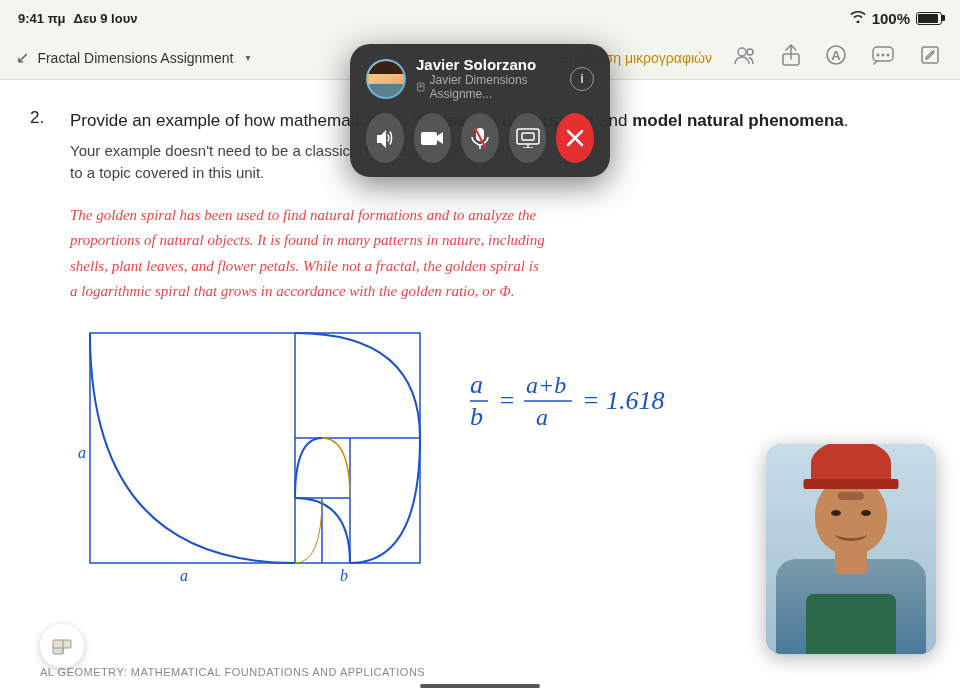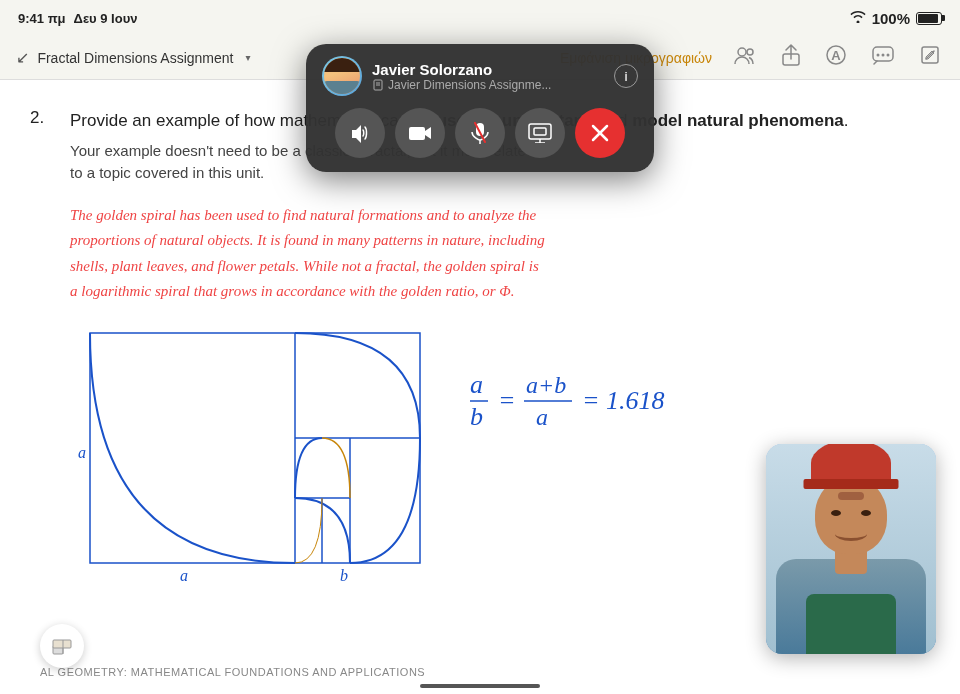--- a/index.html
+++ b/index.html
@@ -140,21 +140,21 @@
       color: #1a52c9;
       font-style: italic;
     }
 
     
     .facetime-overlay {
       position: absolute;
       top: 44px;
       left: 50%;
       transform: translateX(-50%);
-      width: 348px;
+      width: 260px;
       background: rgba(50,50,50,0.97);
       border-radius: 20px;
       padding: 12px 16px 14px;
       z-index: 100;
       box-shadow: 0 8px 32px rgba(0,0,0,0.5);
     }
     .facetime-header {
       display: flex; align-items: center; gap: 10px; margin-bottom: 12px;
     }
     .avatar-circle {

